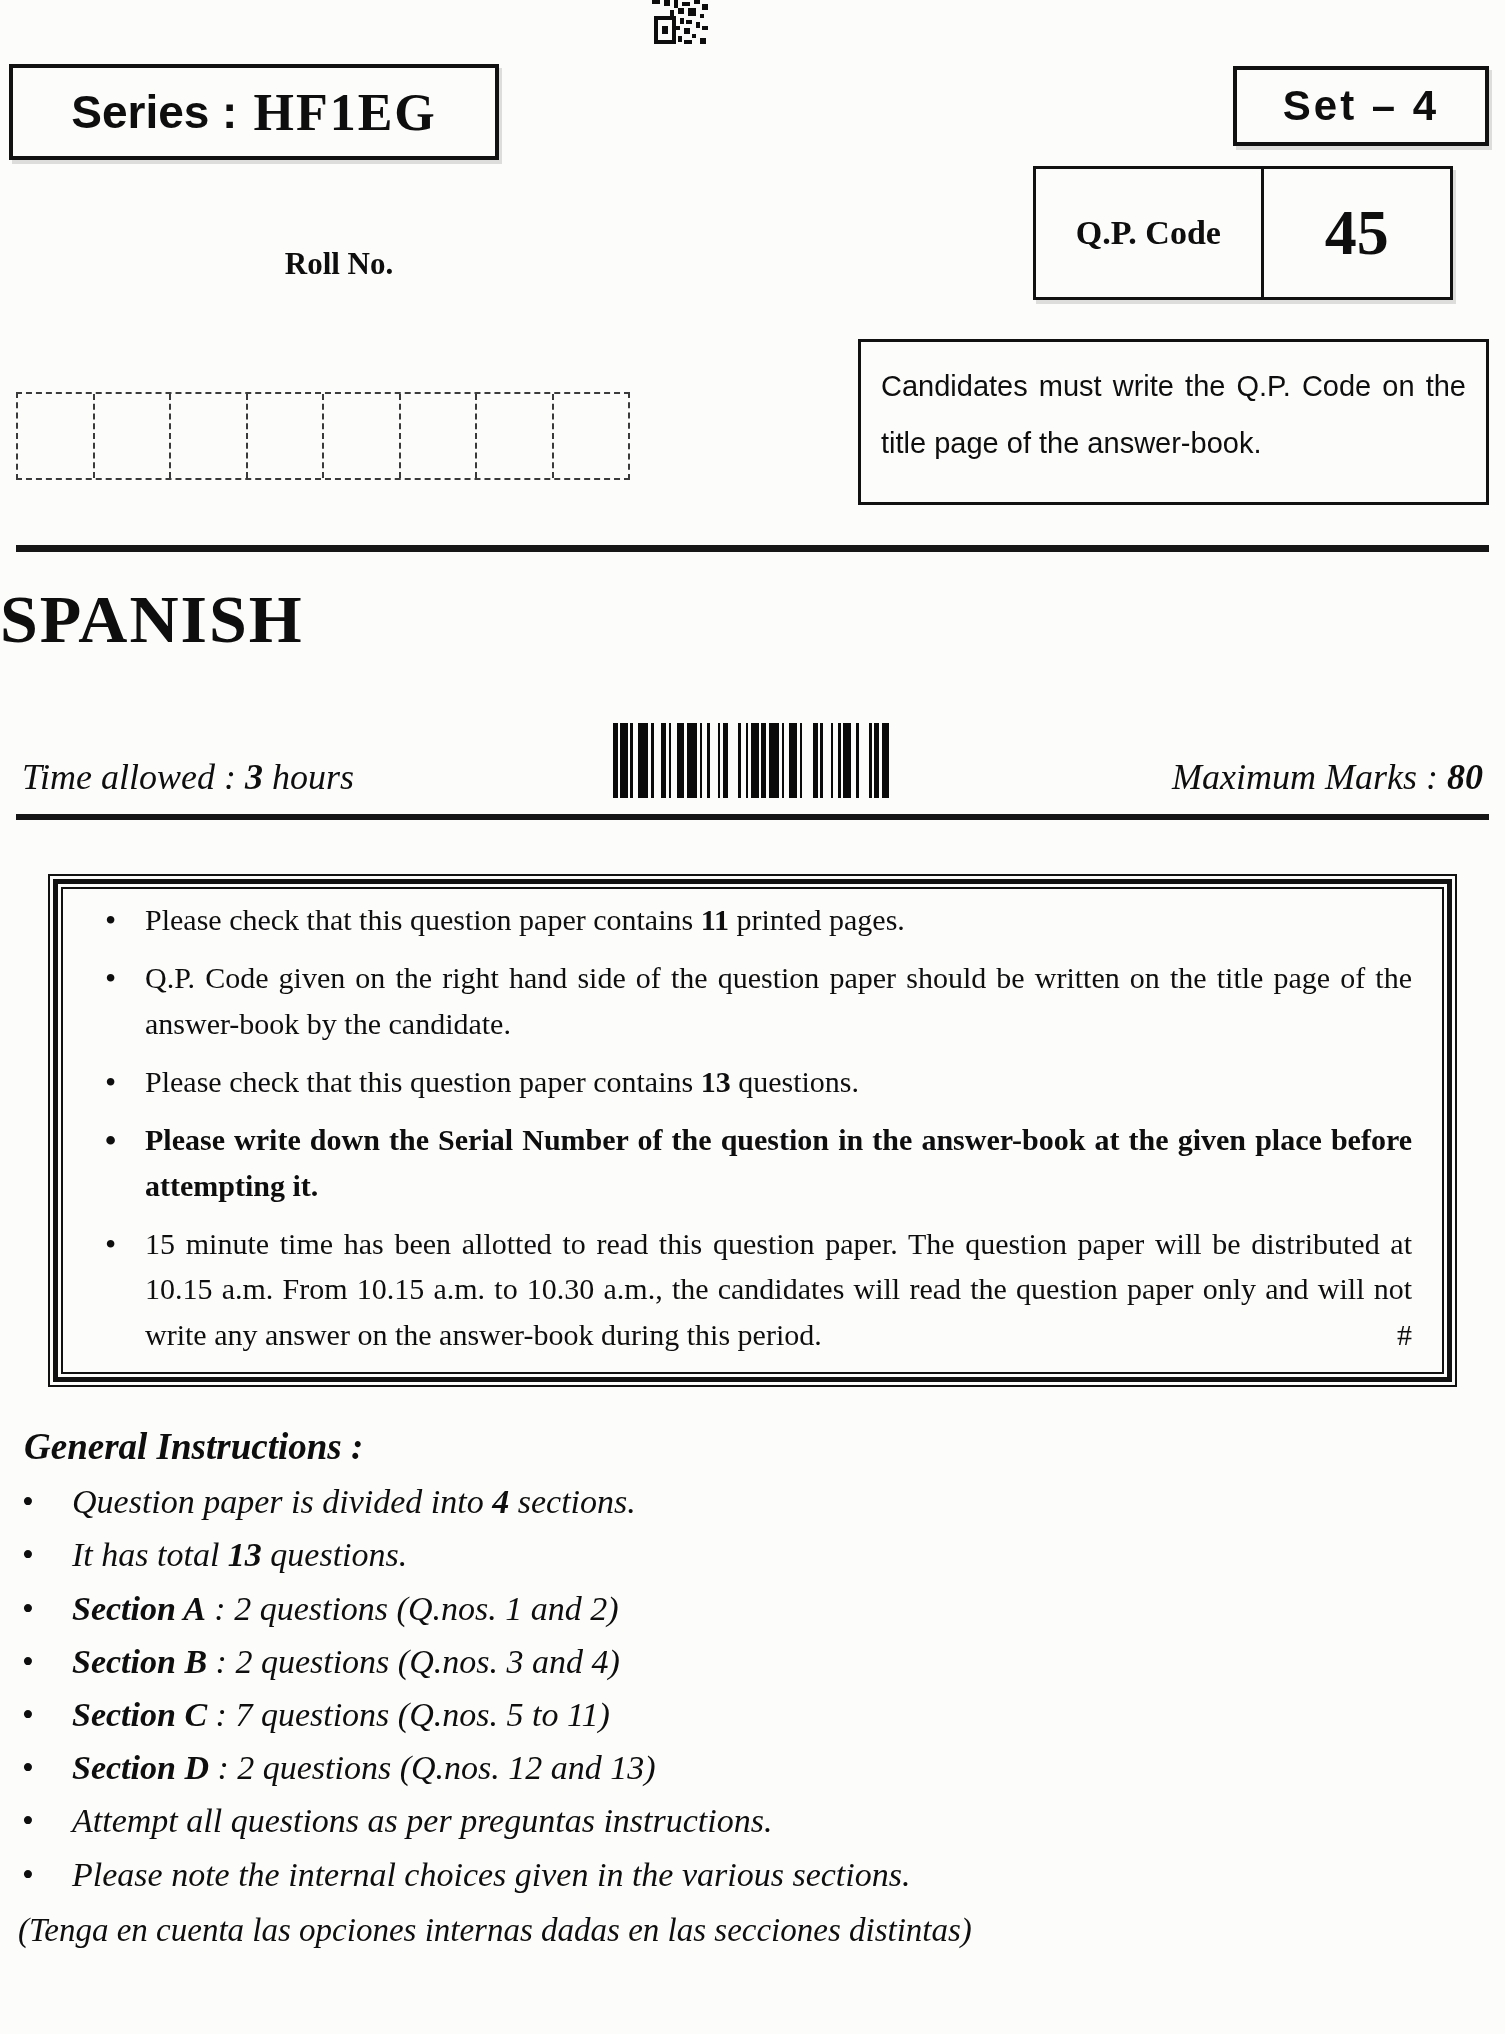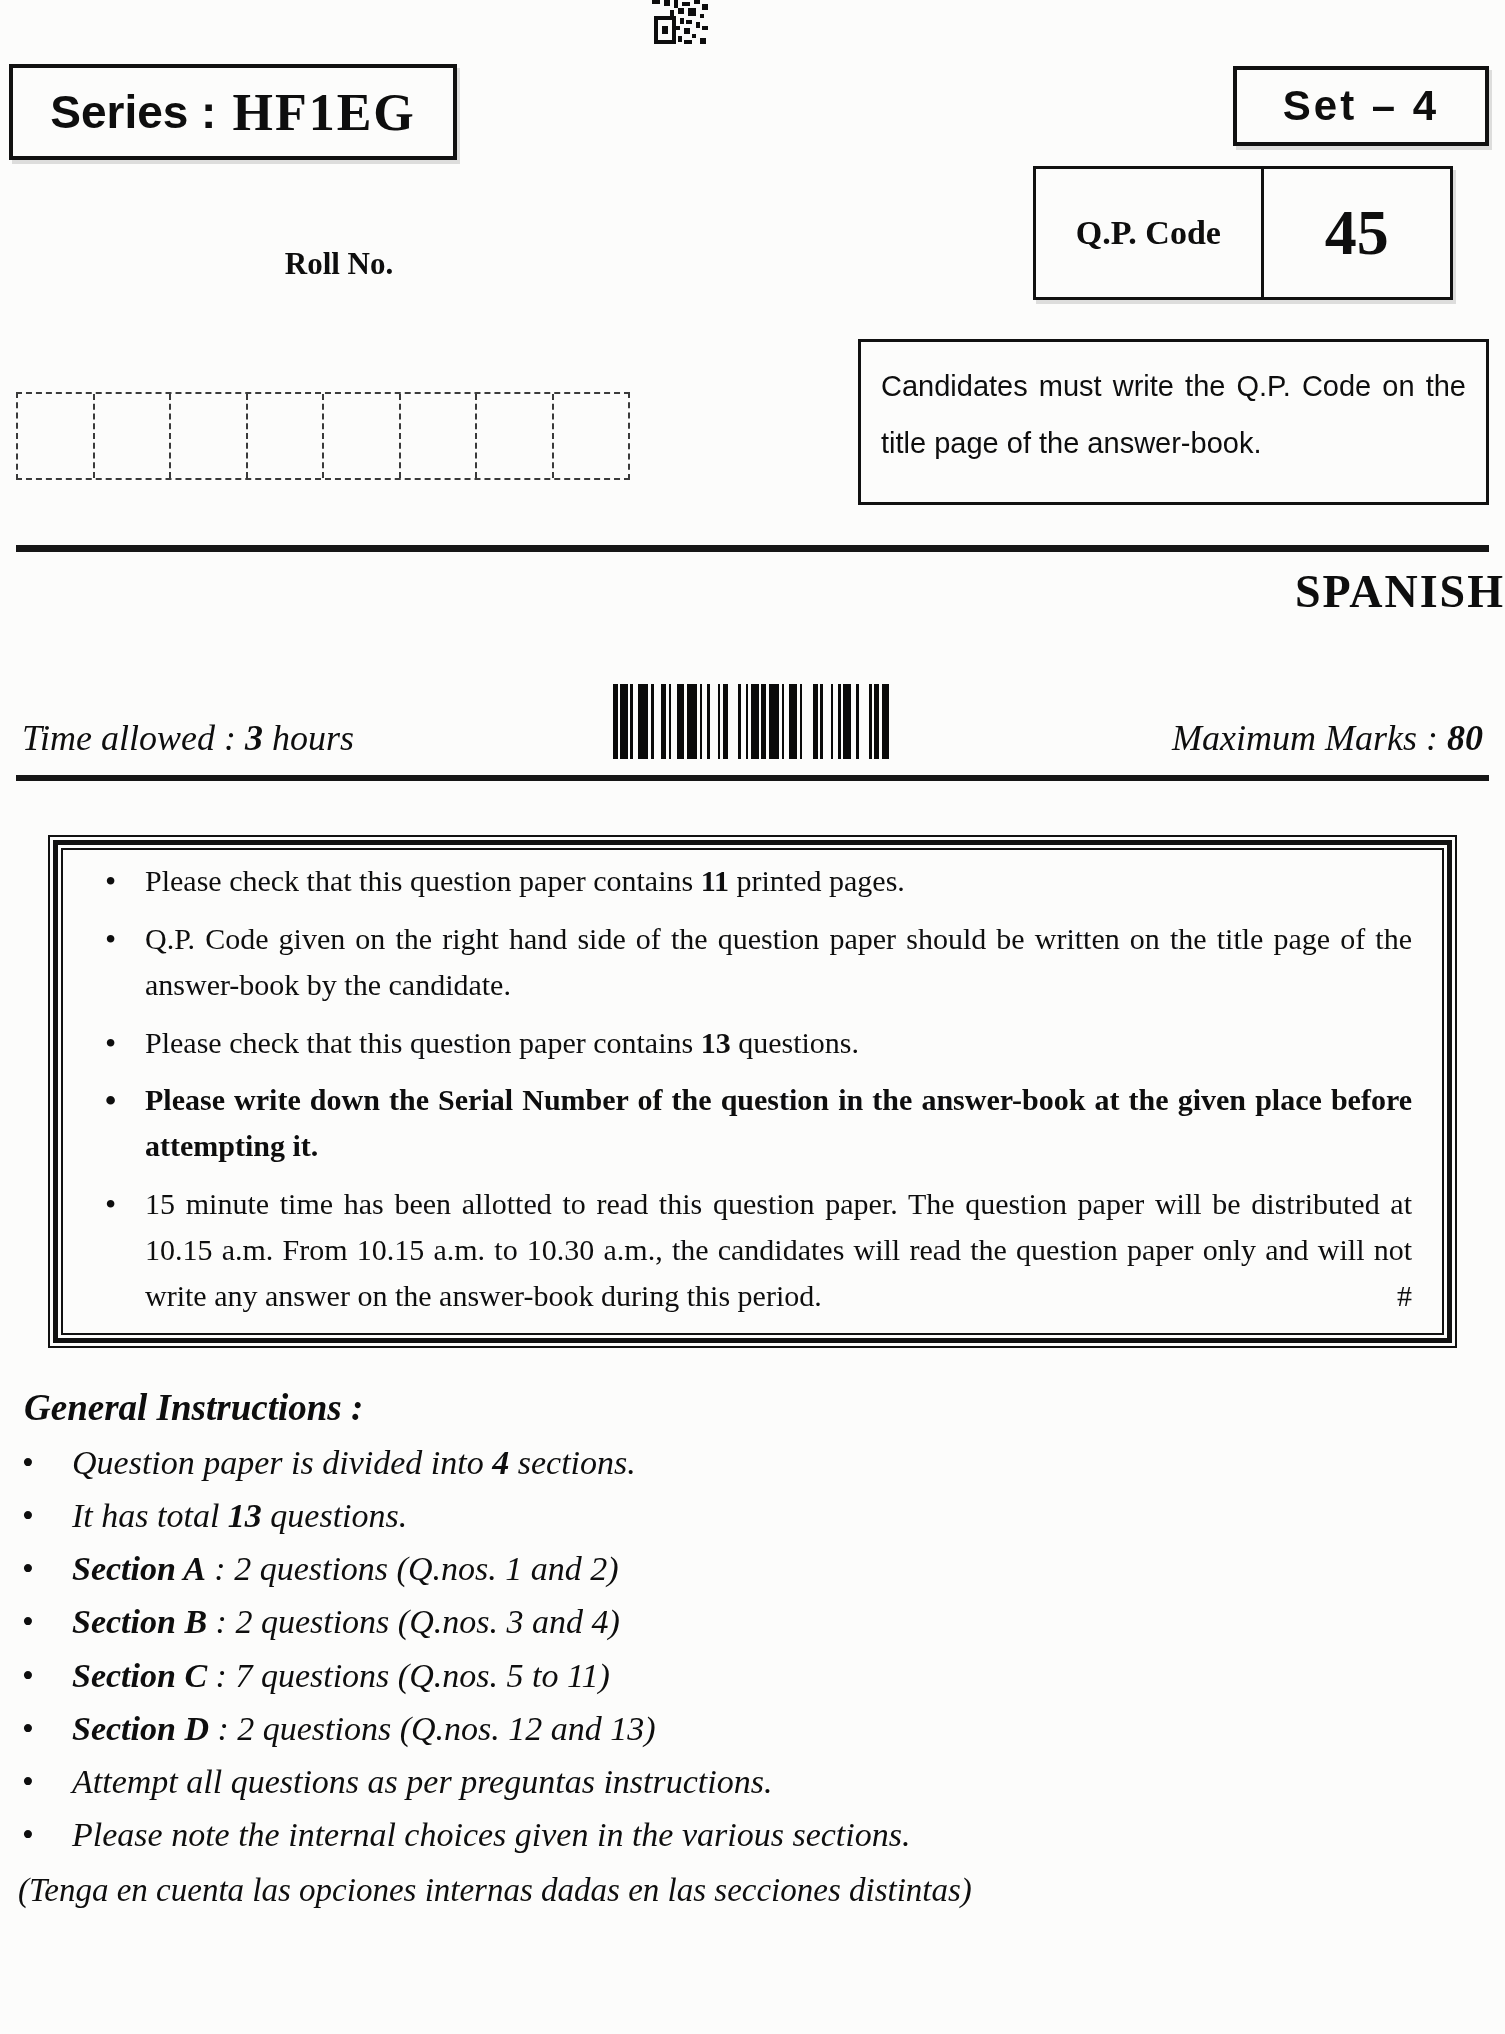--- a/index.html
+++ b/index.html
@@ -5,21 +5,21 @@
   html,body{margin:0;padding:0;background:#e8e8e8;}
   .page{
     position:relative; width:1505px; height:2034px; margin:0 auto;
     background:#fcfcfb; color:#0e0e0e; overflow:hidden;
     font-family:"Liberation Serif", serif;
   }
   
   .top{position:relative; height:545px;}
   .qr{position:absolute; left:652px; top:0;}
   .series-box{
-    position:absolute; left:9px; top:64px; width:448px; height:96px;
+    position:absolute; left:9px; top:64px; width:490px; height:96px;
     border:4px solid #111; box-sizing:border-box;
     display:flex; align-items:center; justify-content:center; gap:16px;
     box-shadow:3px 4px 0 rgba(0,0,0,.12);
   }
   .series-prefix{font-family:"Liberation Sans",sans-serif; font-weight:bold; font-size:46px;}
   .series-code{font-family:"Liberation Serif",serif; font-weight:bold; font-size:52px; letter-spacing:2px;}
   .set-box{
     position:absolute; right:16px; top:66px; width:256px; height:80px;
     border:4px solid #111; box-sizing:border-box;
     display:flex; align-items:center; justify-content:center;
@@ -53,21 +53,21 @@
   .candidates-box{
     position:absolute; left:858px; top:339px; width:631px; height:166px;
     border:3px solid #111; box-sizing:border-box; padding:16px 20px;
     font-family:"Liberation Sans",sans-serif; font-size:29px; line-height:1.95;
     text-align:justify;
   }
   
   .rule{height:7px; background:#161616; margin:0 16px;}
   .rule.thin{height:6px;}
   .title{
-    text-align:right; margin-top:14px; font-weight:bold; font-size:46px;
+    text-align:left; margin-top:28px; font-weight:bold; font-size:68px;
     letter-spacing:2px; line-height:1.15;
   }
   .meta-row{position:relative; height:156px; margin:0 16px;}
   .time-allowed{position:absolute; left:6px; bottom:16px; font-style:italic; font-size:36px;}
   .max-marks{position:absolute; right:6px; bottom:16px; font-style:italic; font-size:36px;}
   .barcode{
     position:absolute; left:50%; transform:translateX(-50%); bottom:16px;
     width:280px; height:75px; display:flex; align-items:stretch;
   }
   .barcode .bar{height:100%;}

